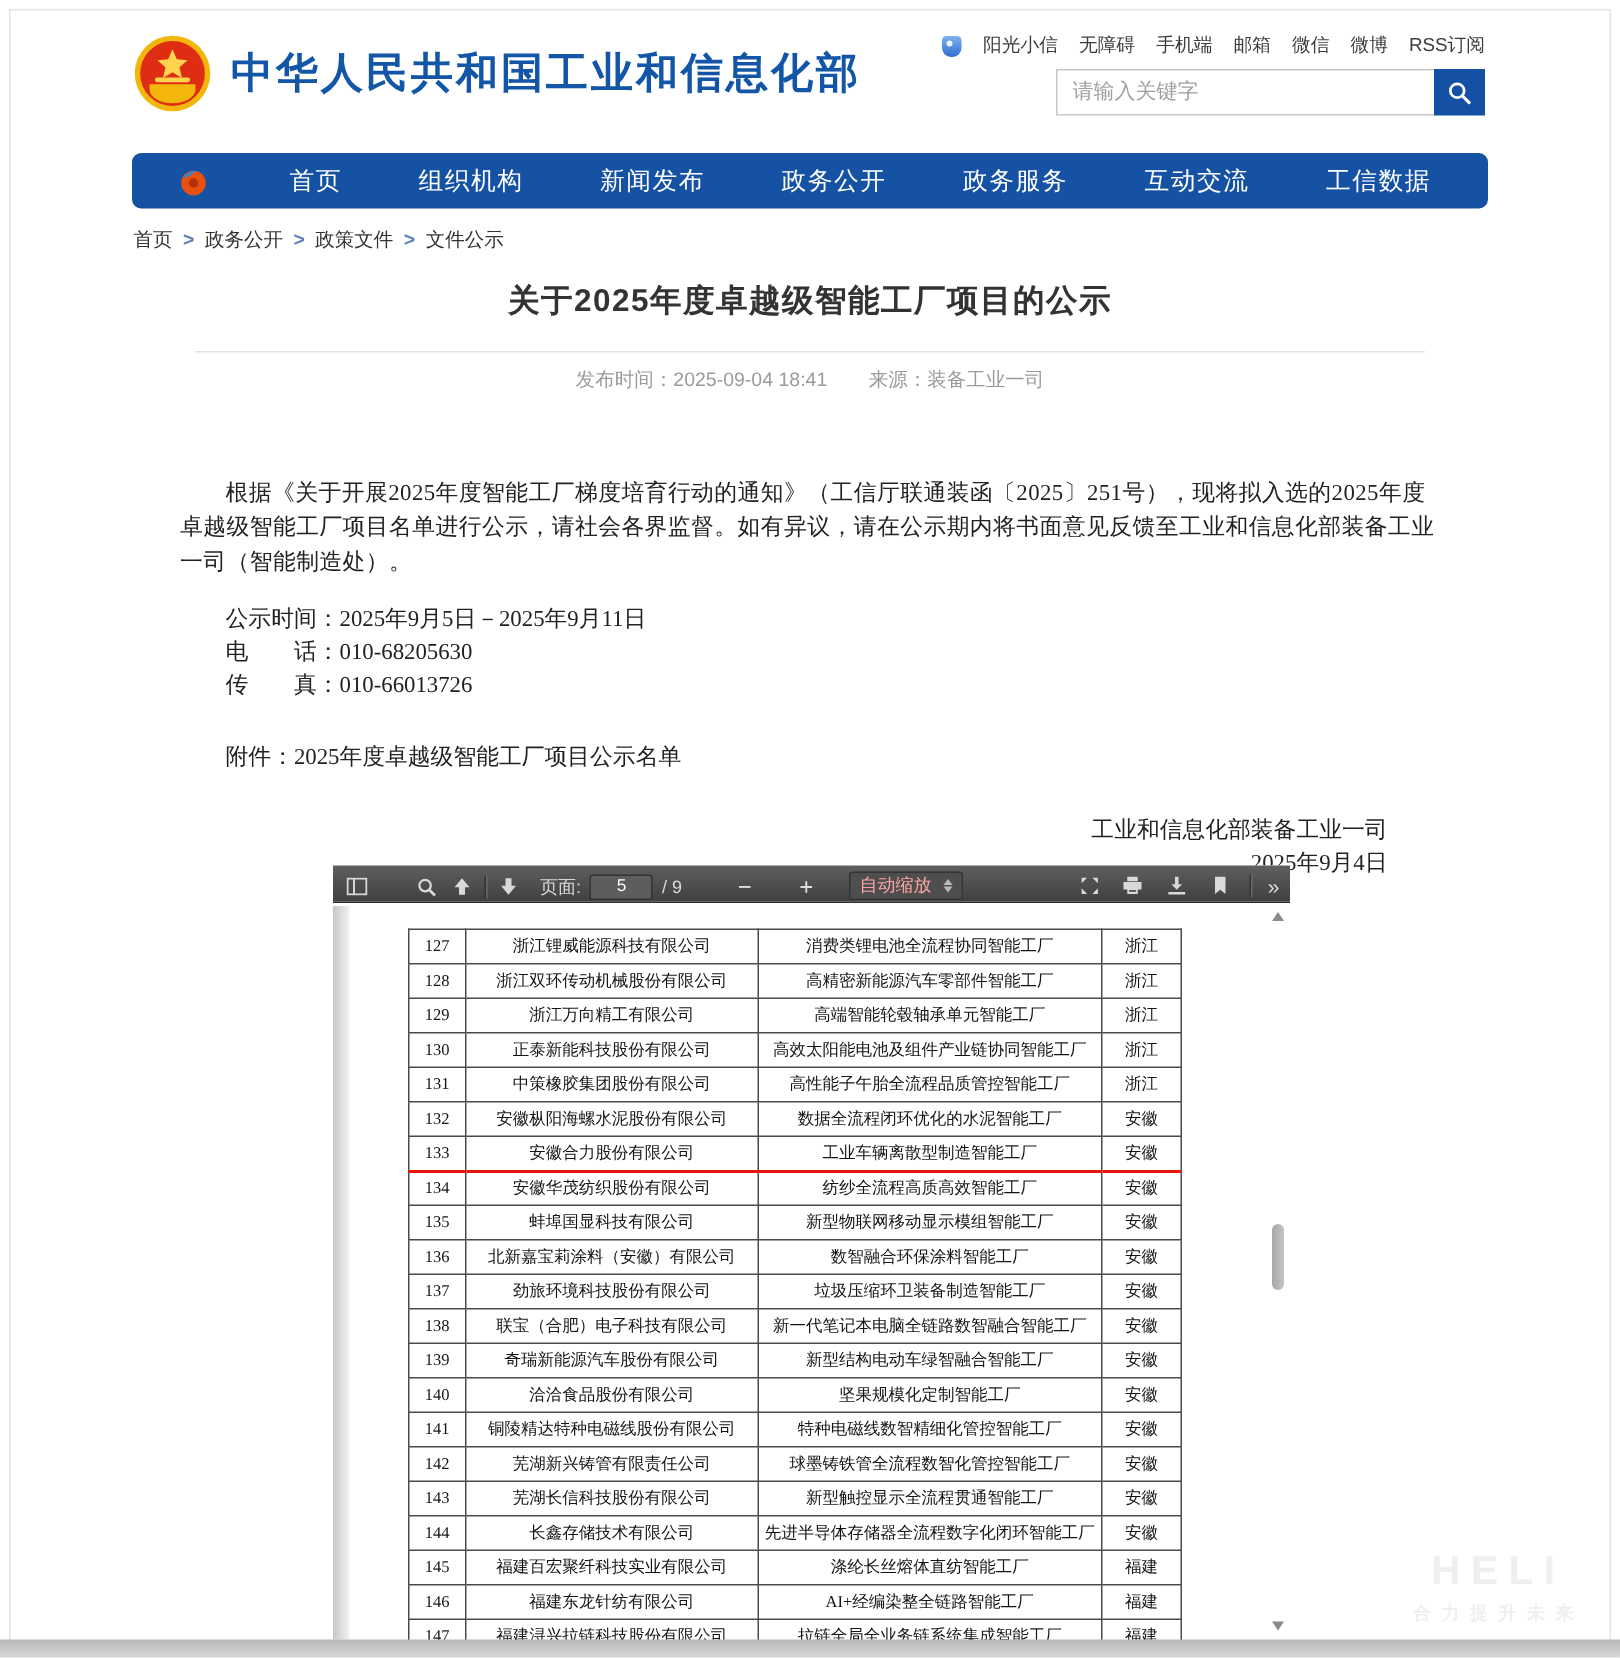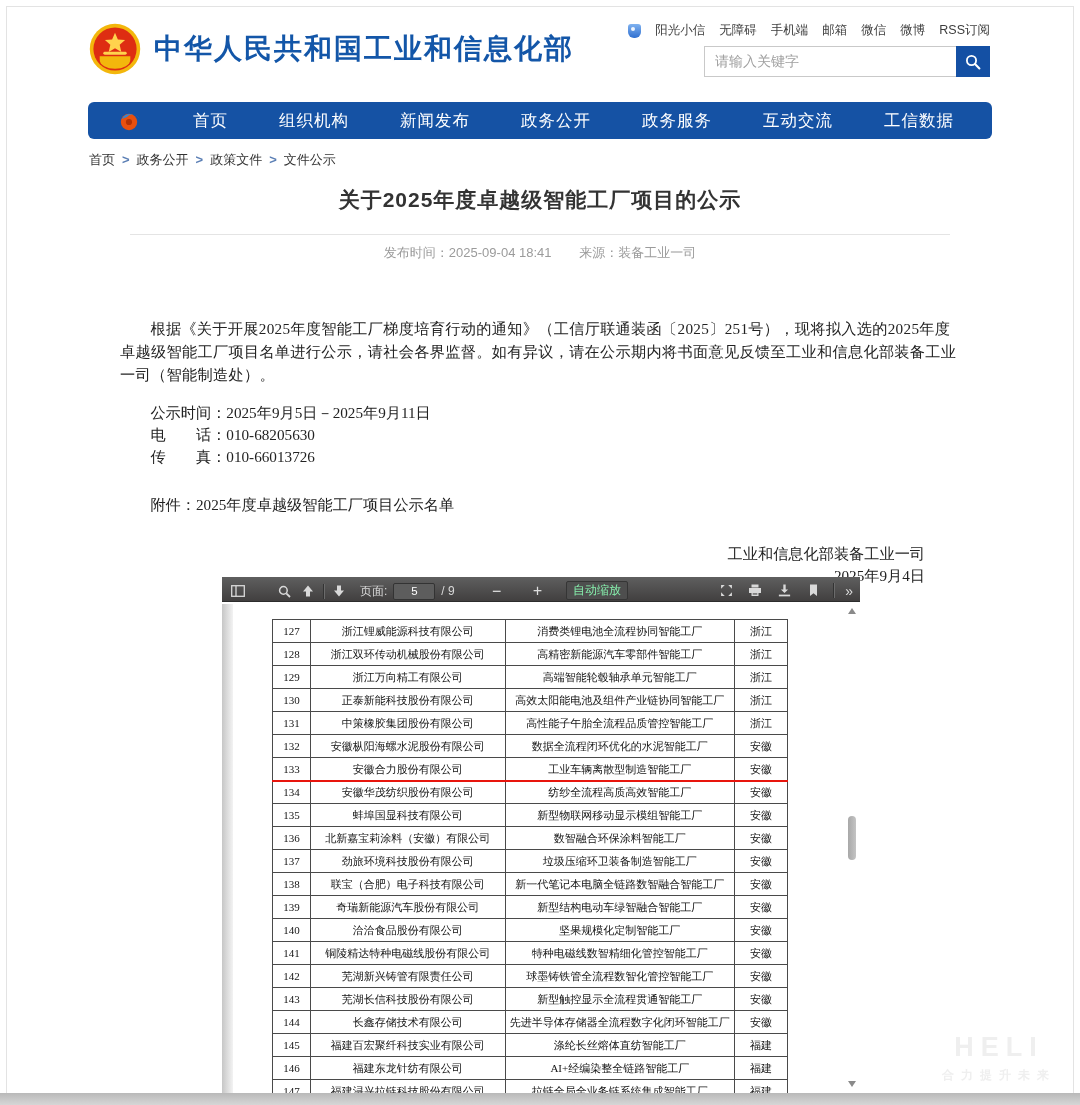--- a/index.html
+++ b/index.html
@@ -73,21 +73,21 @@
               align-items:center; gap:11px; }
   .tb-btn { display:flex; align-items:center; justify-content:center; width:18px; height:20px;
             cursor:pointer; }
   .tb-sep { width:1px; height:15px; background:#333; box-shadow:1px 0 0 #6b6b6b; }
   .page-label { margin-left:6px; }
   .page-input { width:42px; height:17px; background:#5d5d5d; border:1px solid #333;
                 border-radius:2px; color:#fff; font-size:11.5px; text-align:center; outline:none; }
   .zoom-glyph { font-size:15px; color:#ddd; cursor:pointer; font-family:"DejaVu Sans Mono", monospace; }
   .zoom-select { display:flex; align-items:center; gap:8px; background:#4e4e4e;
                  border:1px solid #353535; border-radius:2px; height:19px; padding:0 6px;
-                 cursor:pointer; color:#86efac;flex-direction:column; }
+                 cursor:pointer; color:#fca5a5; }
   .caret-stack { display:flex; flex-direction:column; gap:1px; }
   .caret-up { width:0; height:0; border-left:3px solid transparent; border-right:3px solid transparent;
               border-bottom:4px solid #bbb; }
   .caret-dn { width:0; height:0; border-left:3px solid transparent; border-right:3px solid transparent;
               border-top:4px solid #bbb; }
   .more-glyph { font-size:14px; color:#ddd; cursor:pointer; }
 
   .pdf-body { position:absolute; left:0; right:0; top:27px; bottom:0; background:#fff; }
   .pdf-edge { position:absolute; left:0; top:0; bottom:0; width:11px;
               background:linear-gradient(90deg,#c6c6c6,#f3f3f3); }

